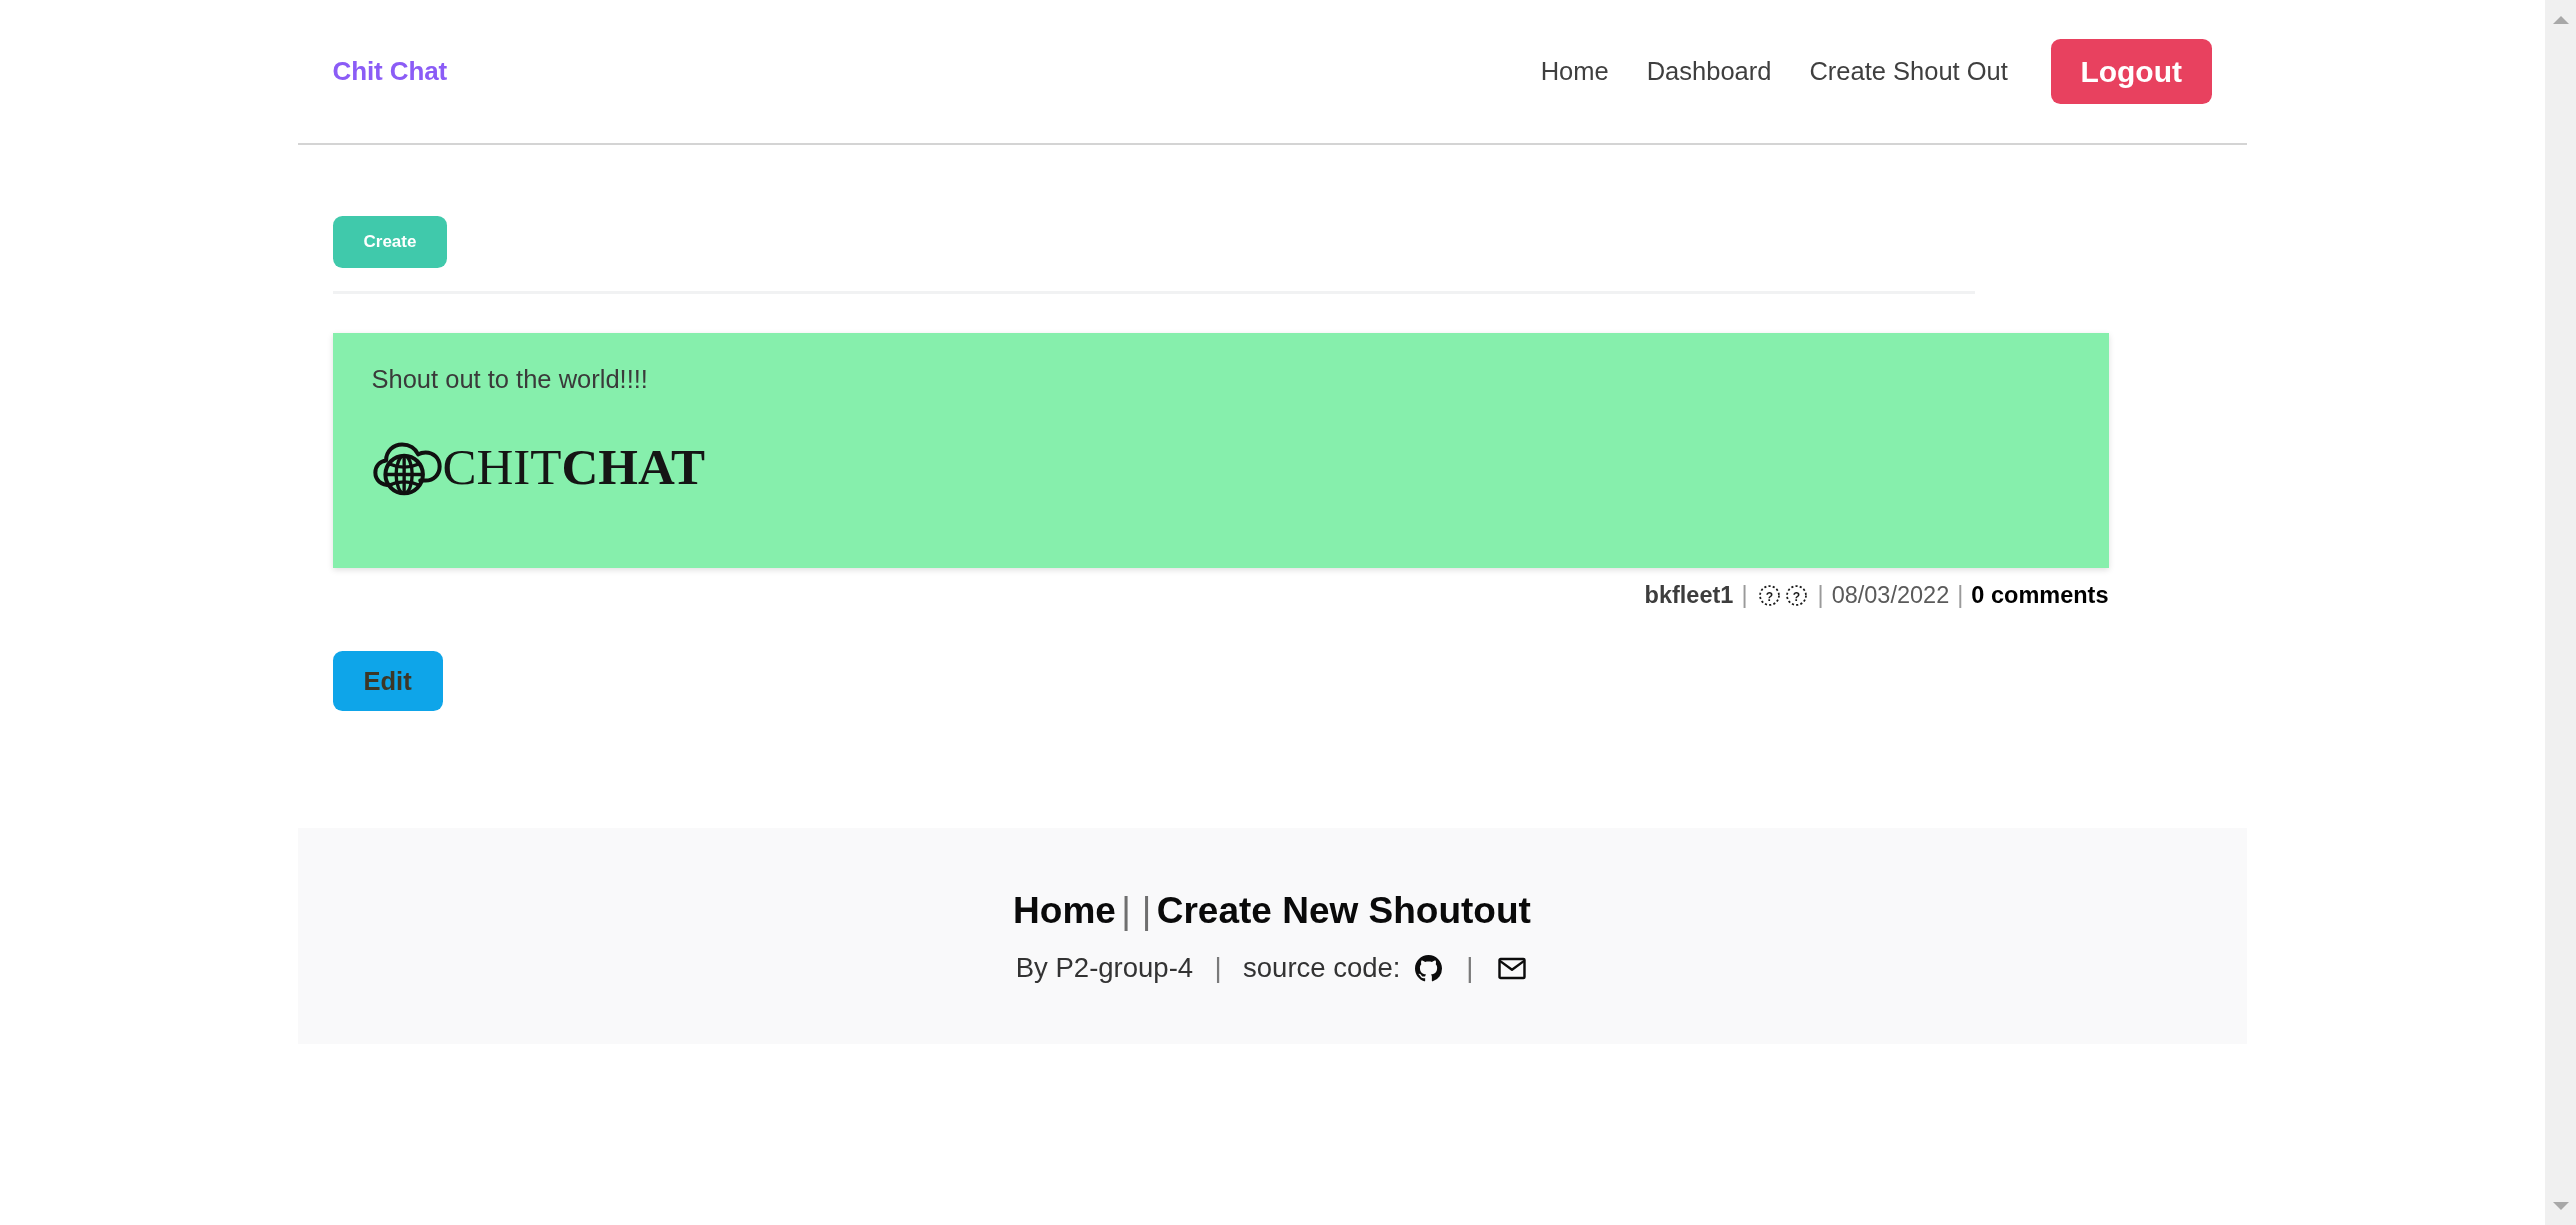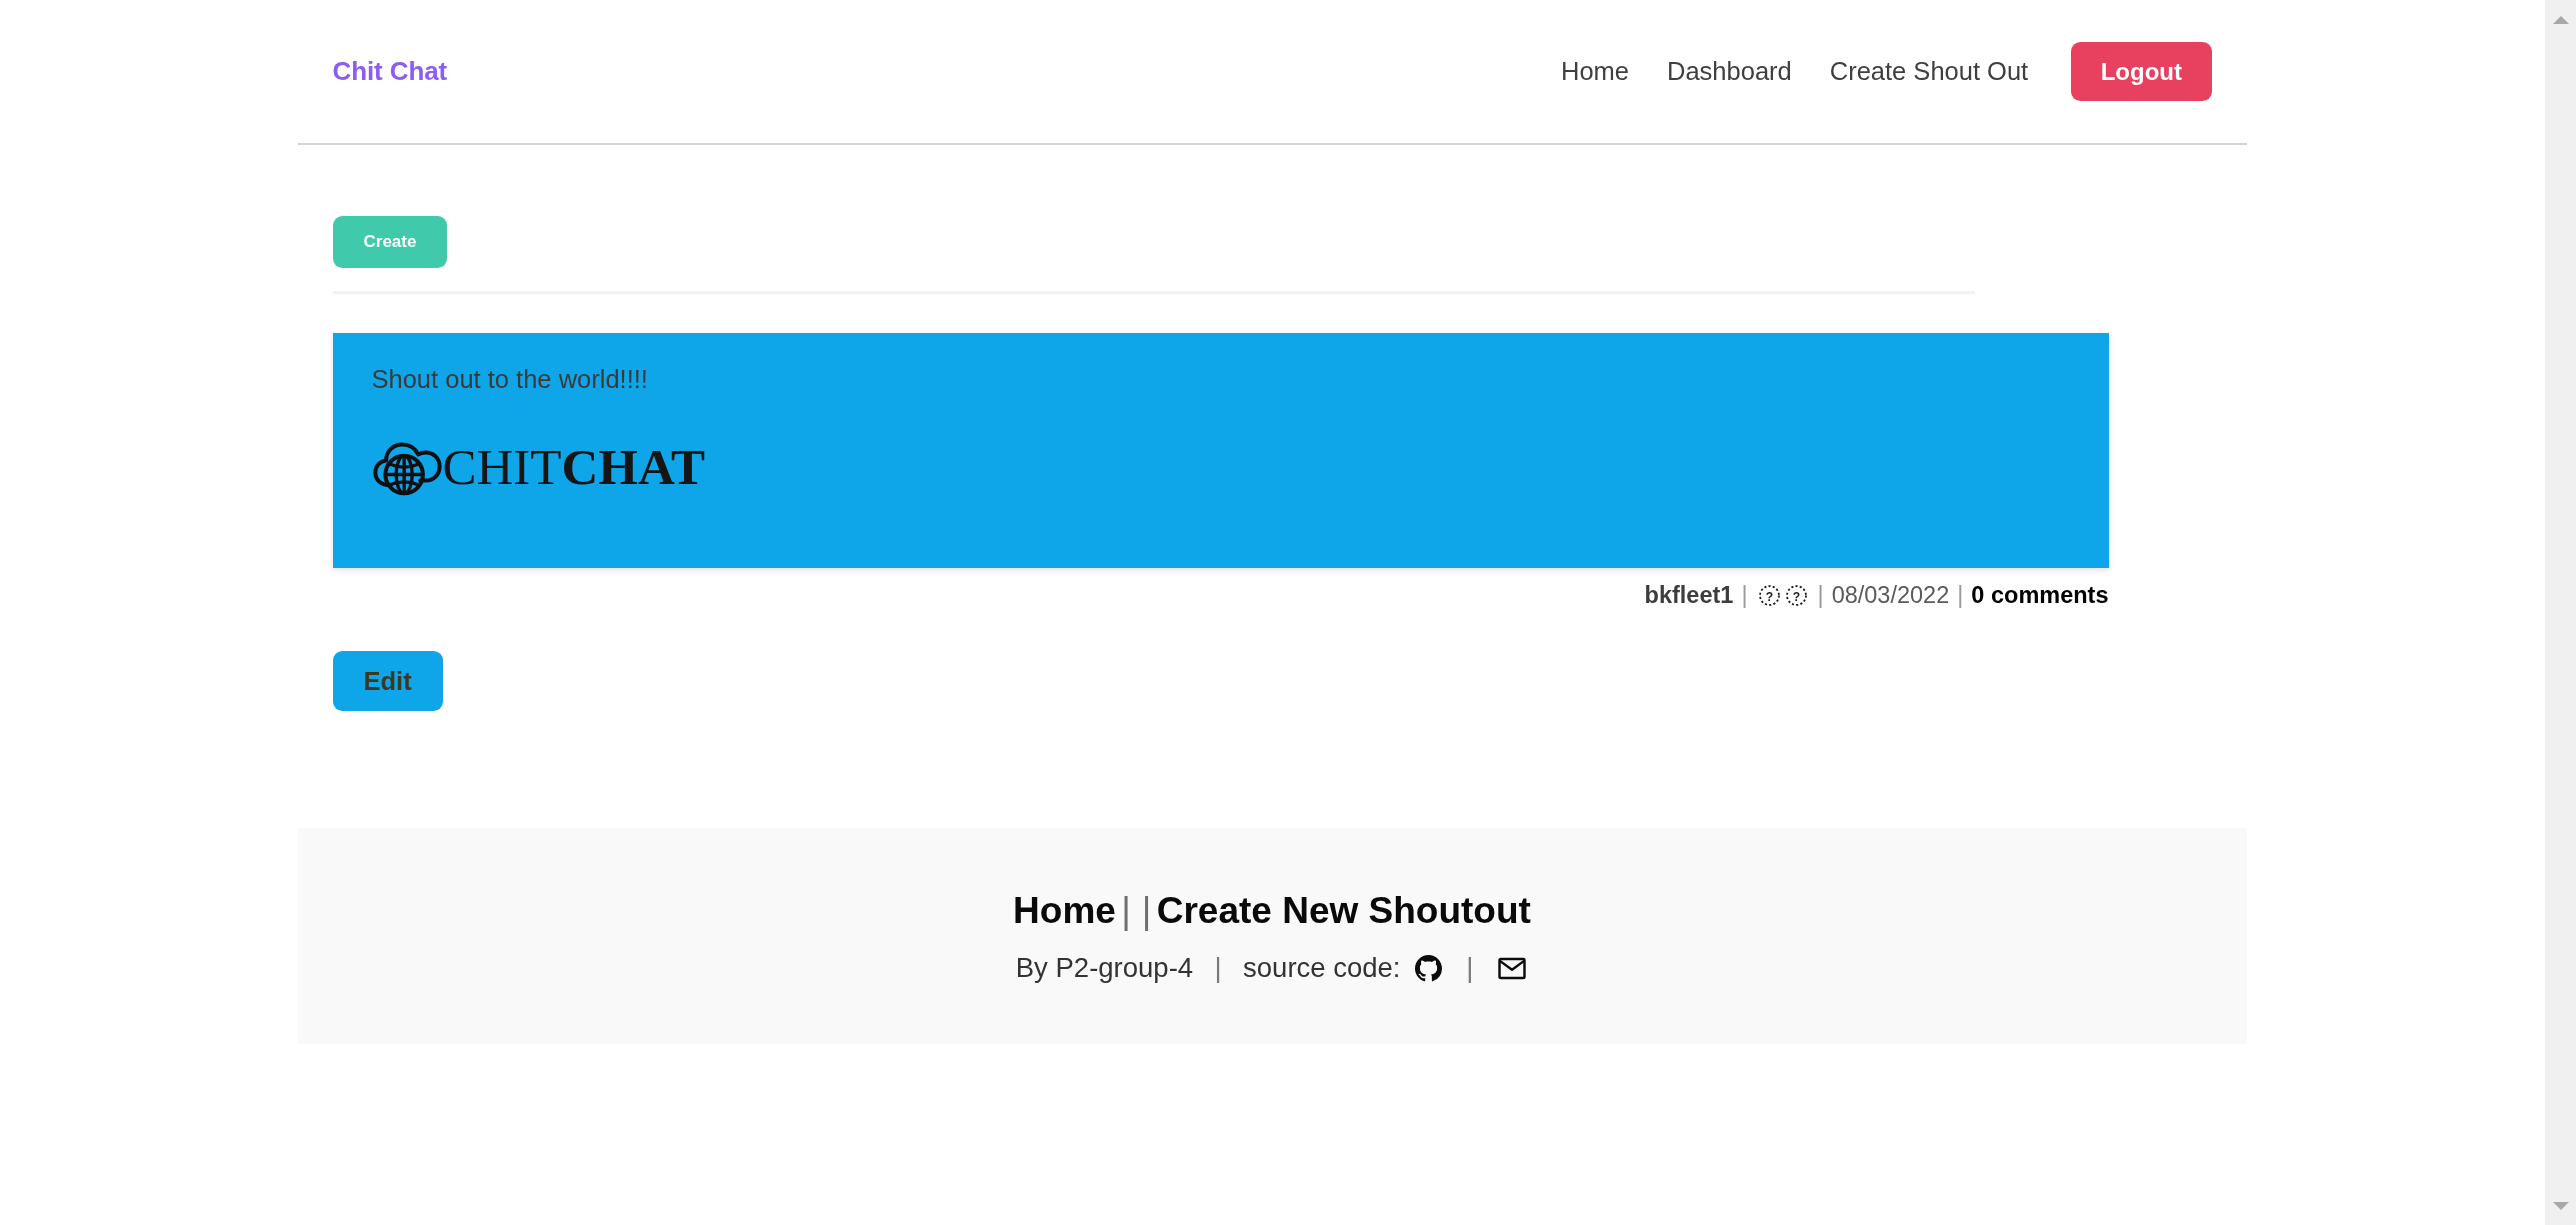--- a/index.html
+++ b/index.html
@@ -93,21 +93,21 @@
     text-decoration: none;
     white-space: nowrap;
     padding: 0 19px;
     cursor: pointer;
   }
 
   .btn-logout {
     margin-left: 24px;
     background: #e8415f;
     color: #ffffff;
-    font-size: 24px;
+    font-size: 30px;
     font-weight: bold;
     border: none;
     border-radius: 9.4px;
     padding: 15.4px 29.5px;
     cursor: pointer;
     font-family: "Liberation Sans", sans-serif;
     white-space: nowrap;
   }
 
   
@@ -170,21 +170,21 @@
     z-index: 2;
   }
 
   .card-header-title {
     font-size: 25.5px;
     font-weight: bold;
     color: #000000;
   }
 
   .card-body {
-    background: #0ea5e9;
+    background: #86efac;
     width: 1776px;
     min-height: 235px;
     padding: 31px 43px 40px 39px;
     box-shadow: 0 2px 6px rgba(0,0,0,0.13);
     position: relative;
     z-index: 1;
   }
 
   .card-text {
     font-size: 25.5px;

